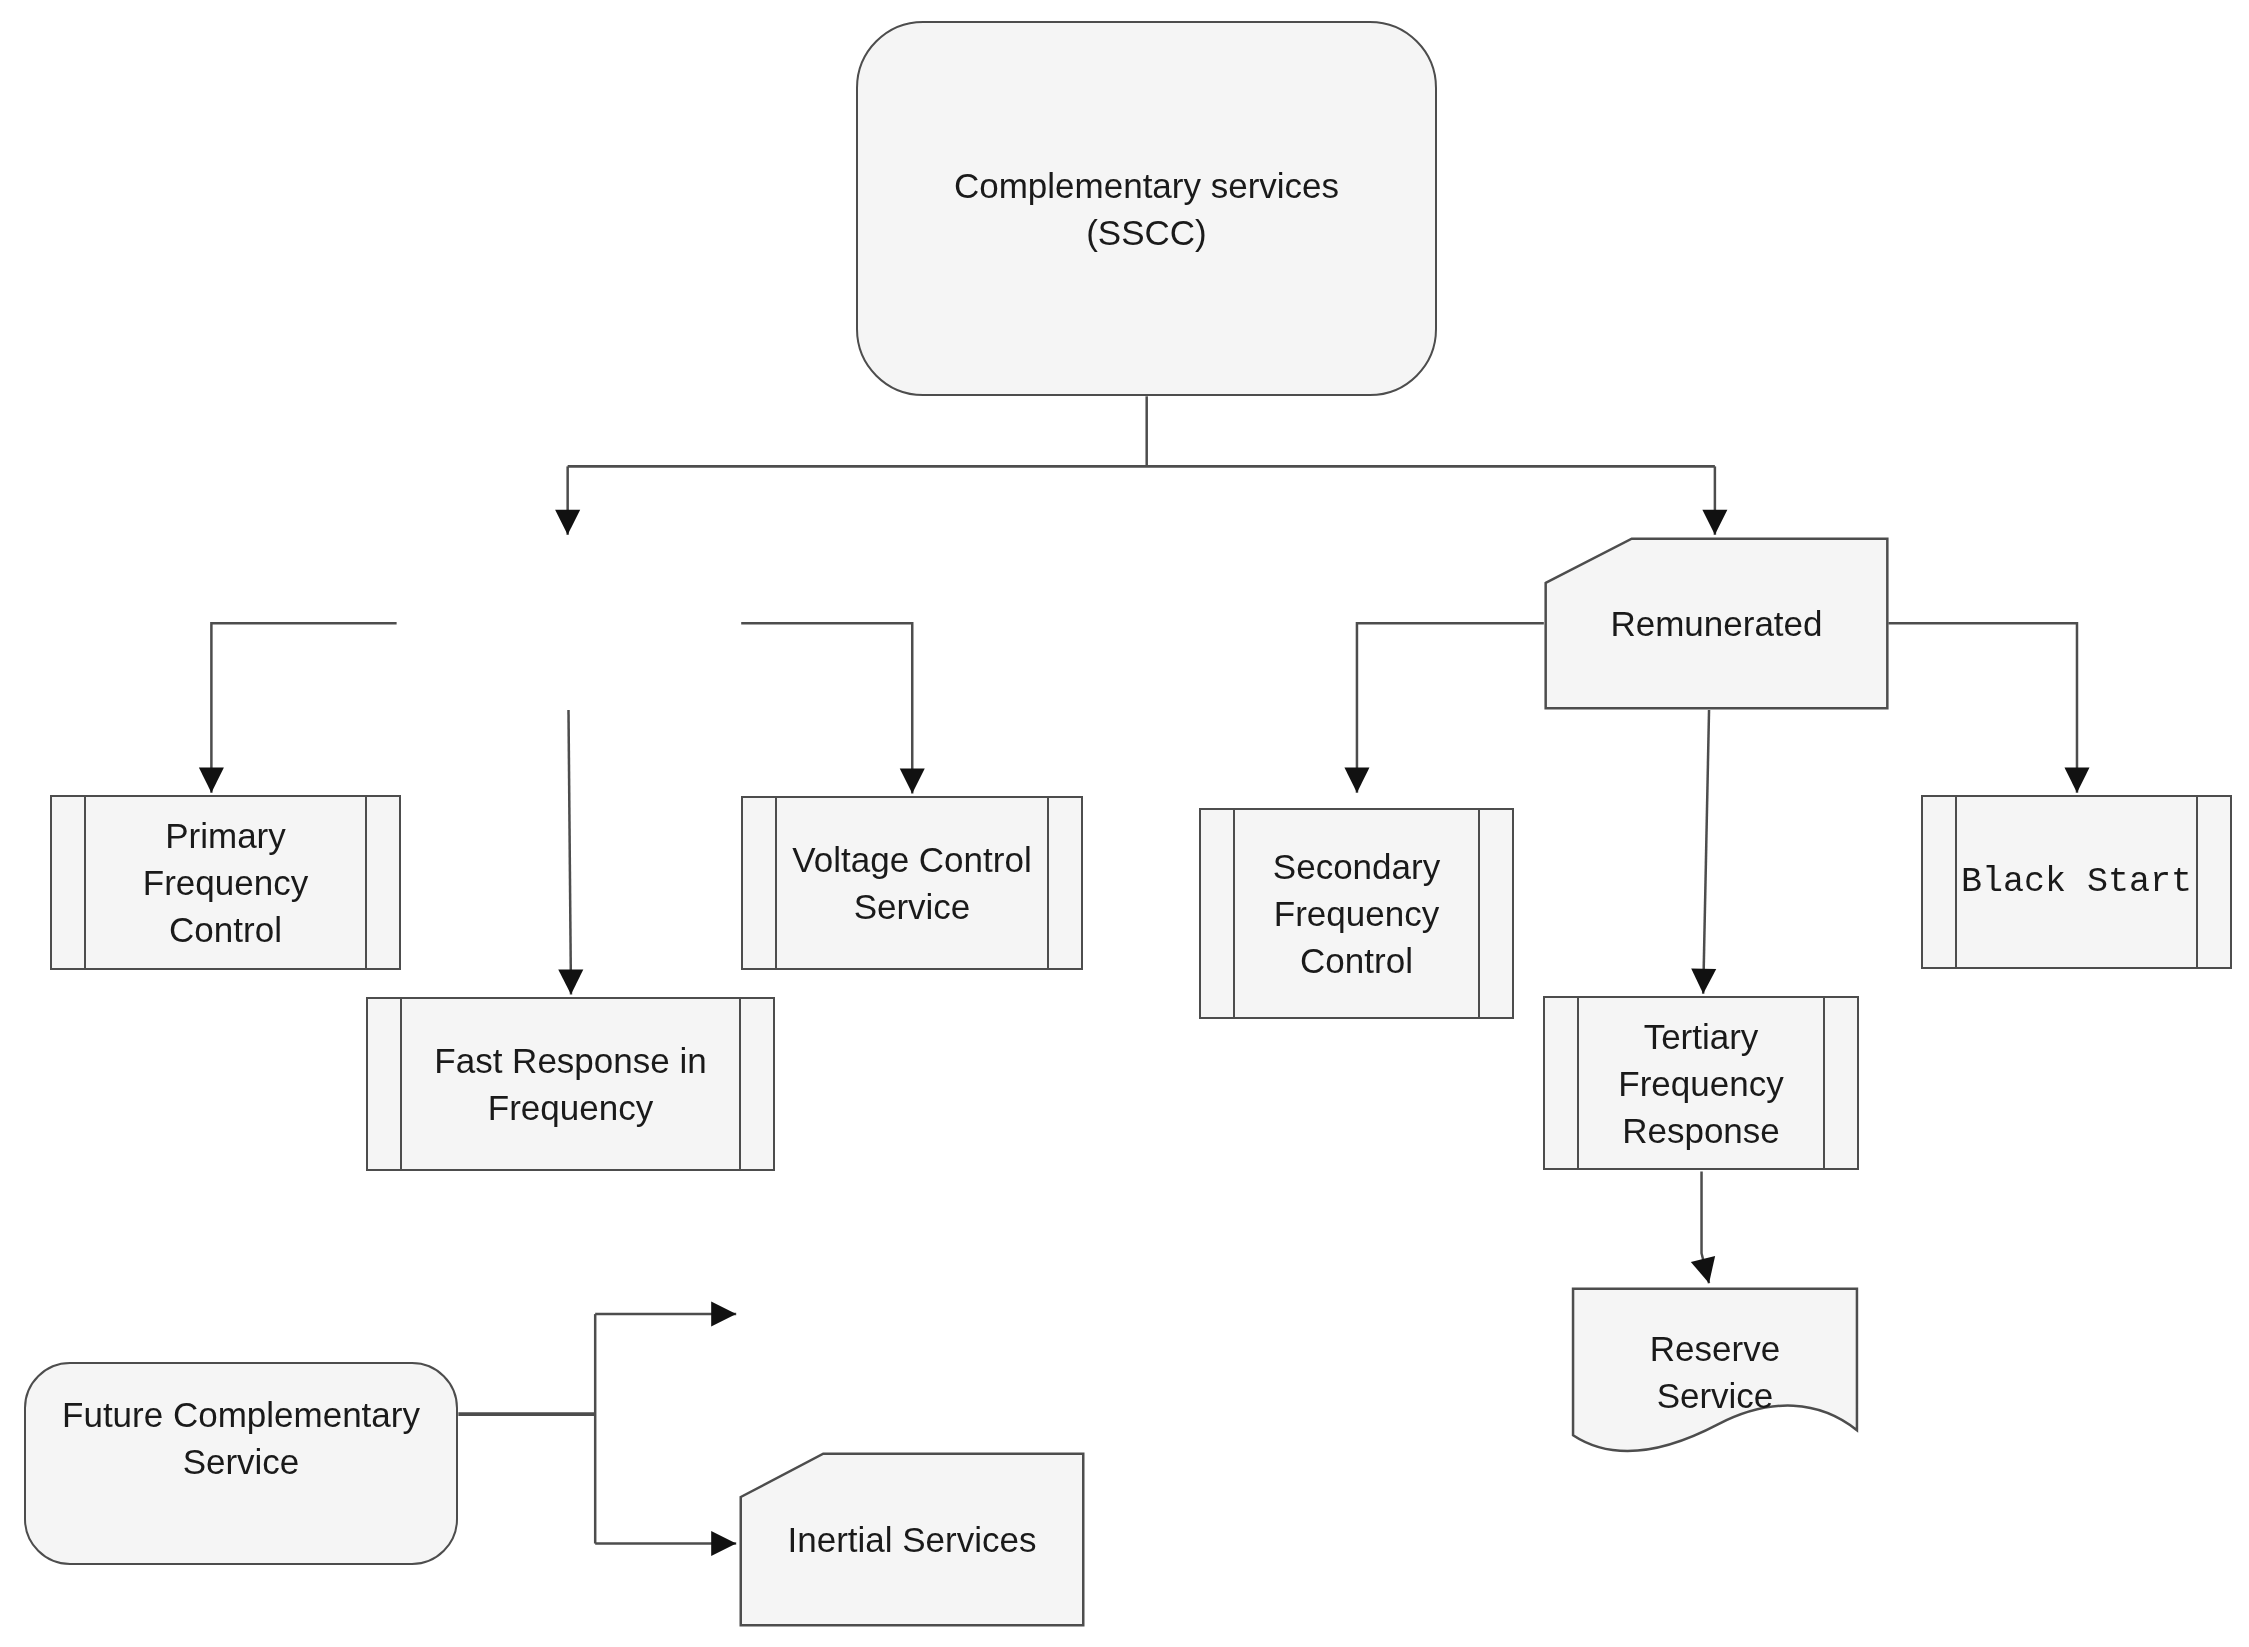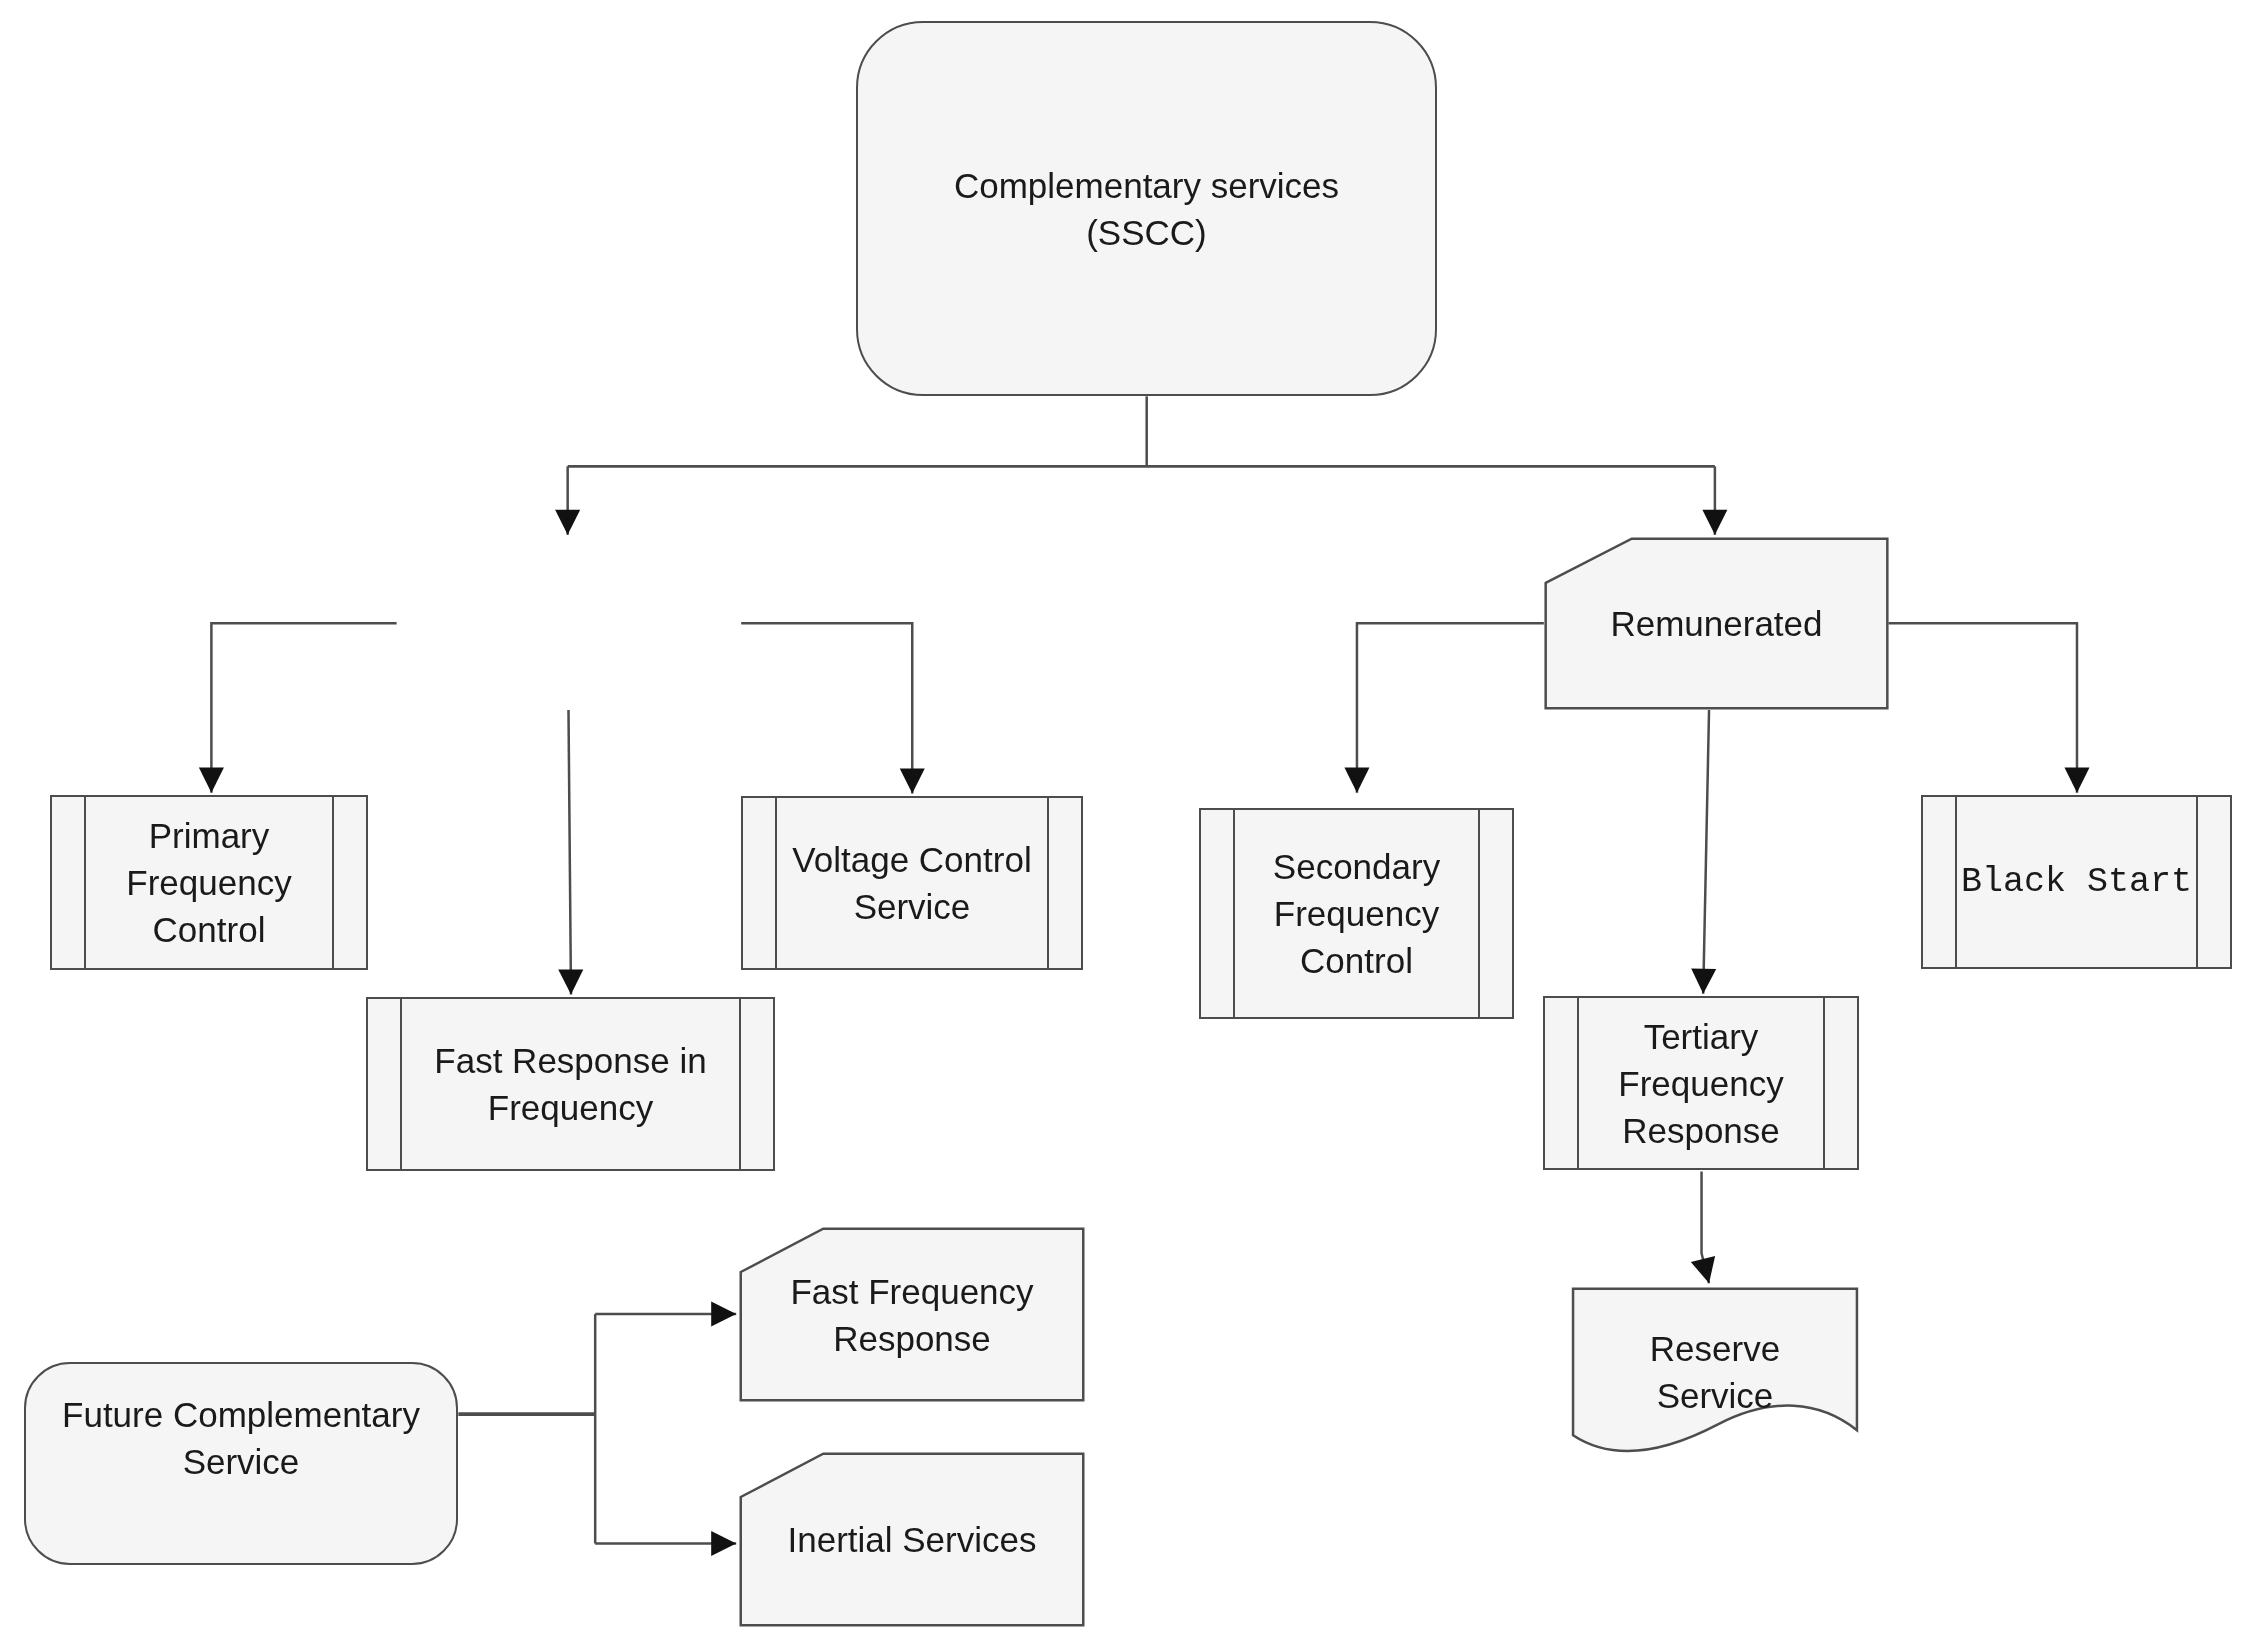--- a/index.html
+++ b/index.html
@@ -59,21 +59,21 @@
   </div>
 
 
   <div class="node" style="left:1544px;top:537px;width:345px;height:173px;">
     <svg class="shape-svg" viewBox="0 0 413 207">
       <path d="M2 55 L105 2 L411 2 L411 205 L2 205 Z" fill="#f5f5f5" stroke="#4d4d4d" stroke-width="3"></path>
     </svg>
     <span class="lbl">Remunerated</span>
   </div>
 
-  <div class="node proc" style="left:50px;top:795px;width:318px;height:175px;">
+  <div class="node proc" style="left:50px;top:795px;width:351px;height:175px;">
     <i class="bar bl"></i>
     <i class="bar br"></i>
     <span class="lbl">Primary
 Frequency
 Control</span>
   </div>
 
   <div class="node proc" style="left:366px;top:997px;width:409px;height:174px;">
     <i class="bar bl"></i>
     <i class="bar br"></i>
@@ -116,27 +116,20 @@
     </svg>
     <span class="lbl">Reserve
 Service</span>
   </div>
 
   <div class="node rounded pad-future" style="left:24px;top:1314px;width:434px;height:203px;border-radius:46px;margin-top:48px;">
     <span class="lbl">Future Complementary
 Service</span>
   </div>
 
-  <div class="node" style="left:739px;top:1227px;width:346px;height:175px;">
-    <svg class="shape-svg" viewBox="0 0 415 210">
-      <path d="M2 54 L101 2 L413 2 L413 208 L2 208 Z" fill="#f5f5f5" stroke="#4d4d4d" stroke-width="3"></path>
-    </svg>
-    <span class="lbl">Fast Frequency
-Response</span>
-  </div>
 
   <div class="node" style="left:739px;top:1452px;width:346px;height:175px;">
     <svg class="shape-svg" viewBox="0 0 415 210">
       <path d="M2 54 L101 2 L413 2 L413 208 L2 208 Z" fill="#f5f5f5" stroke="#4d4d4d" stroke-width="3"></path>
     </svg>
     <span class="lbl">Inertial Services</span>
   </div>
 
 </div>
 

